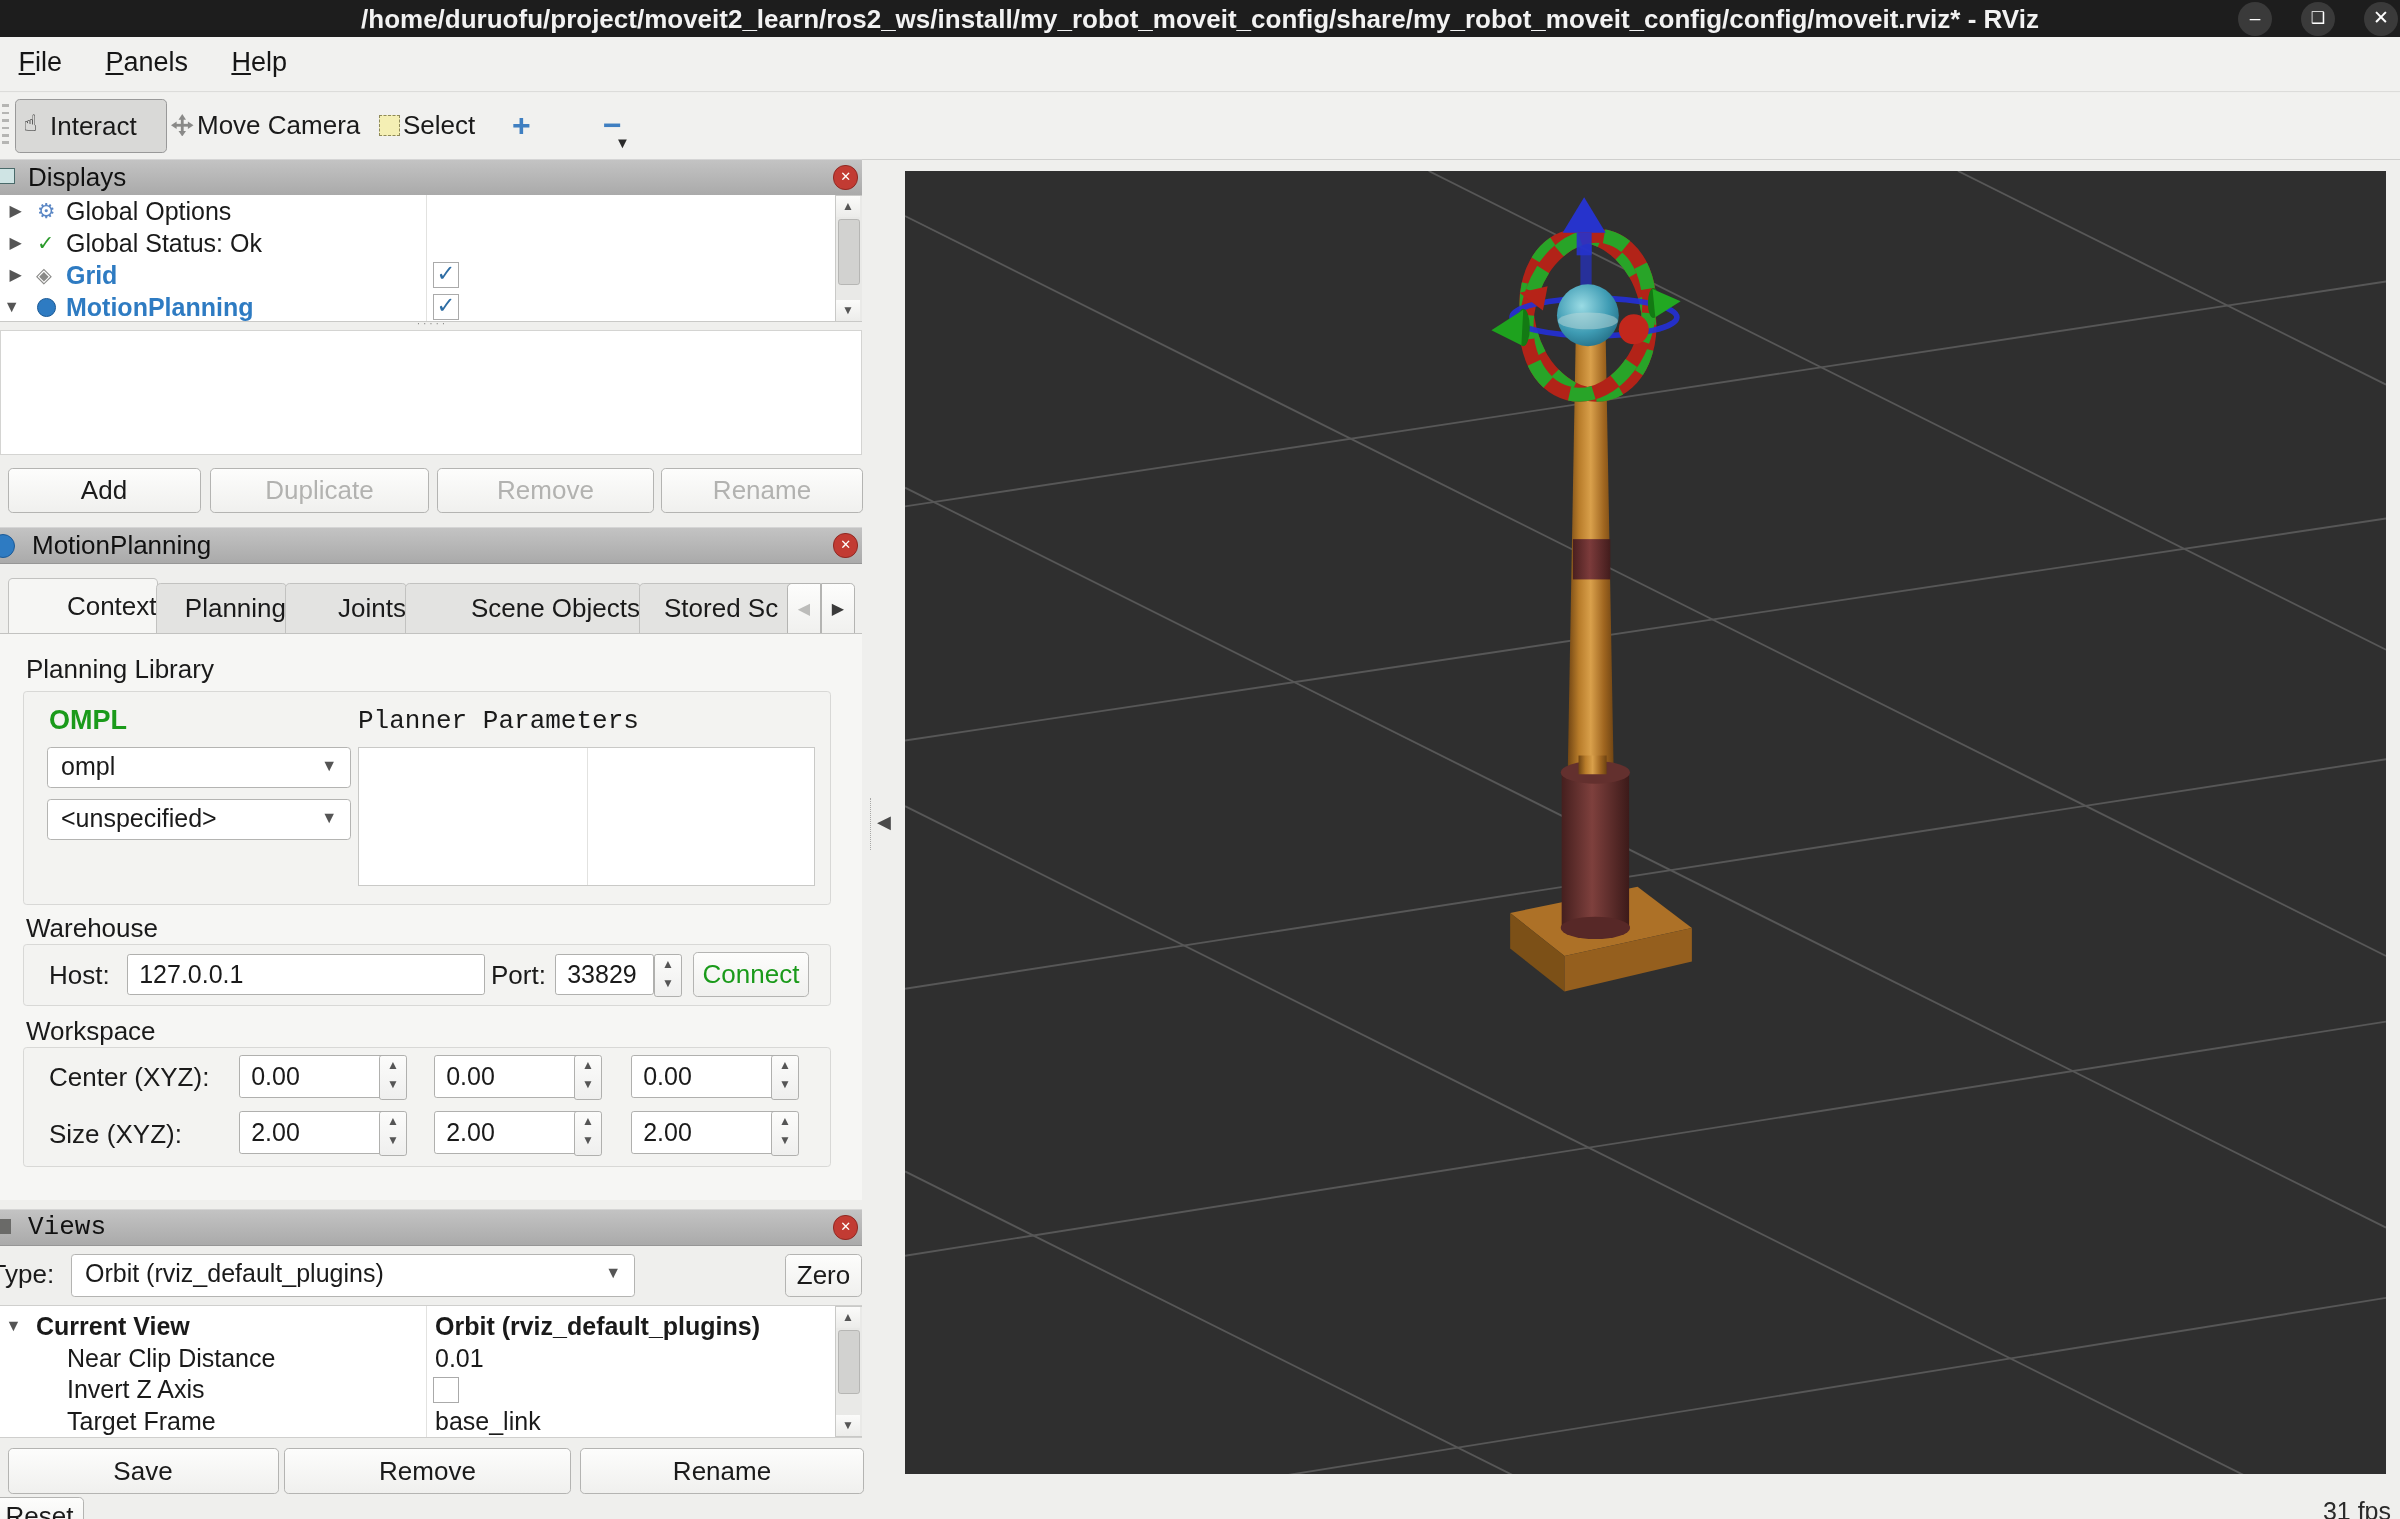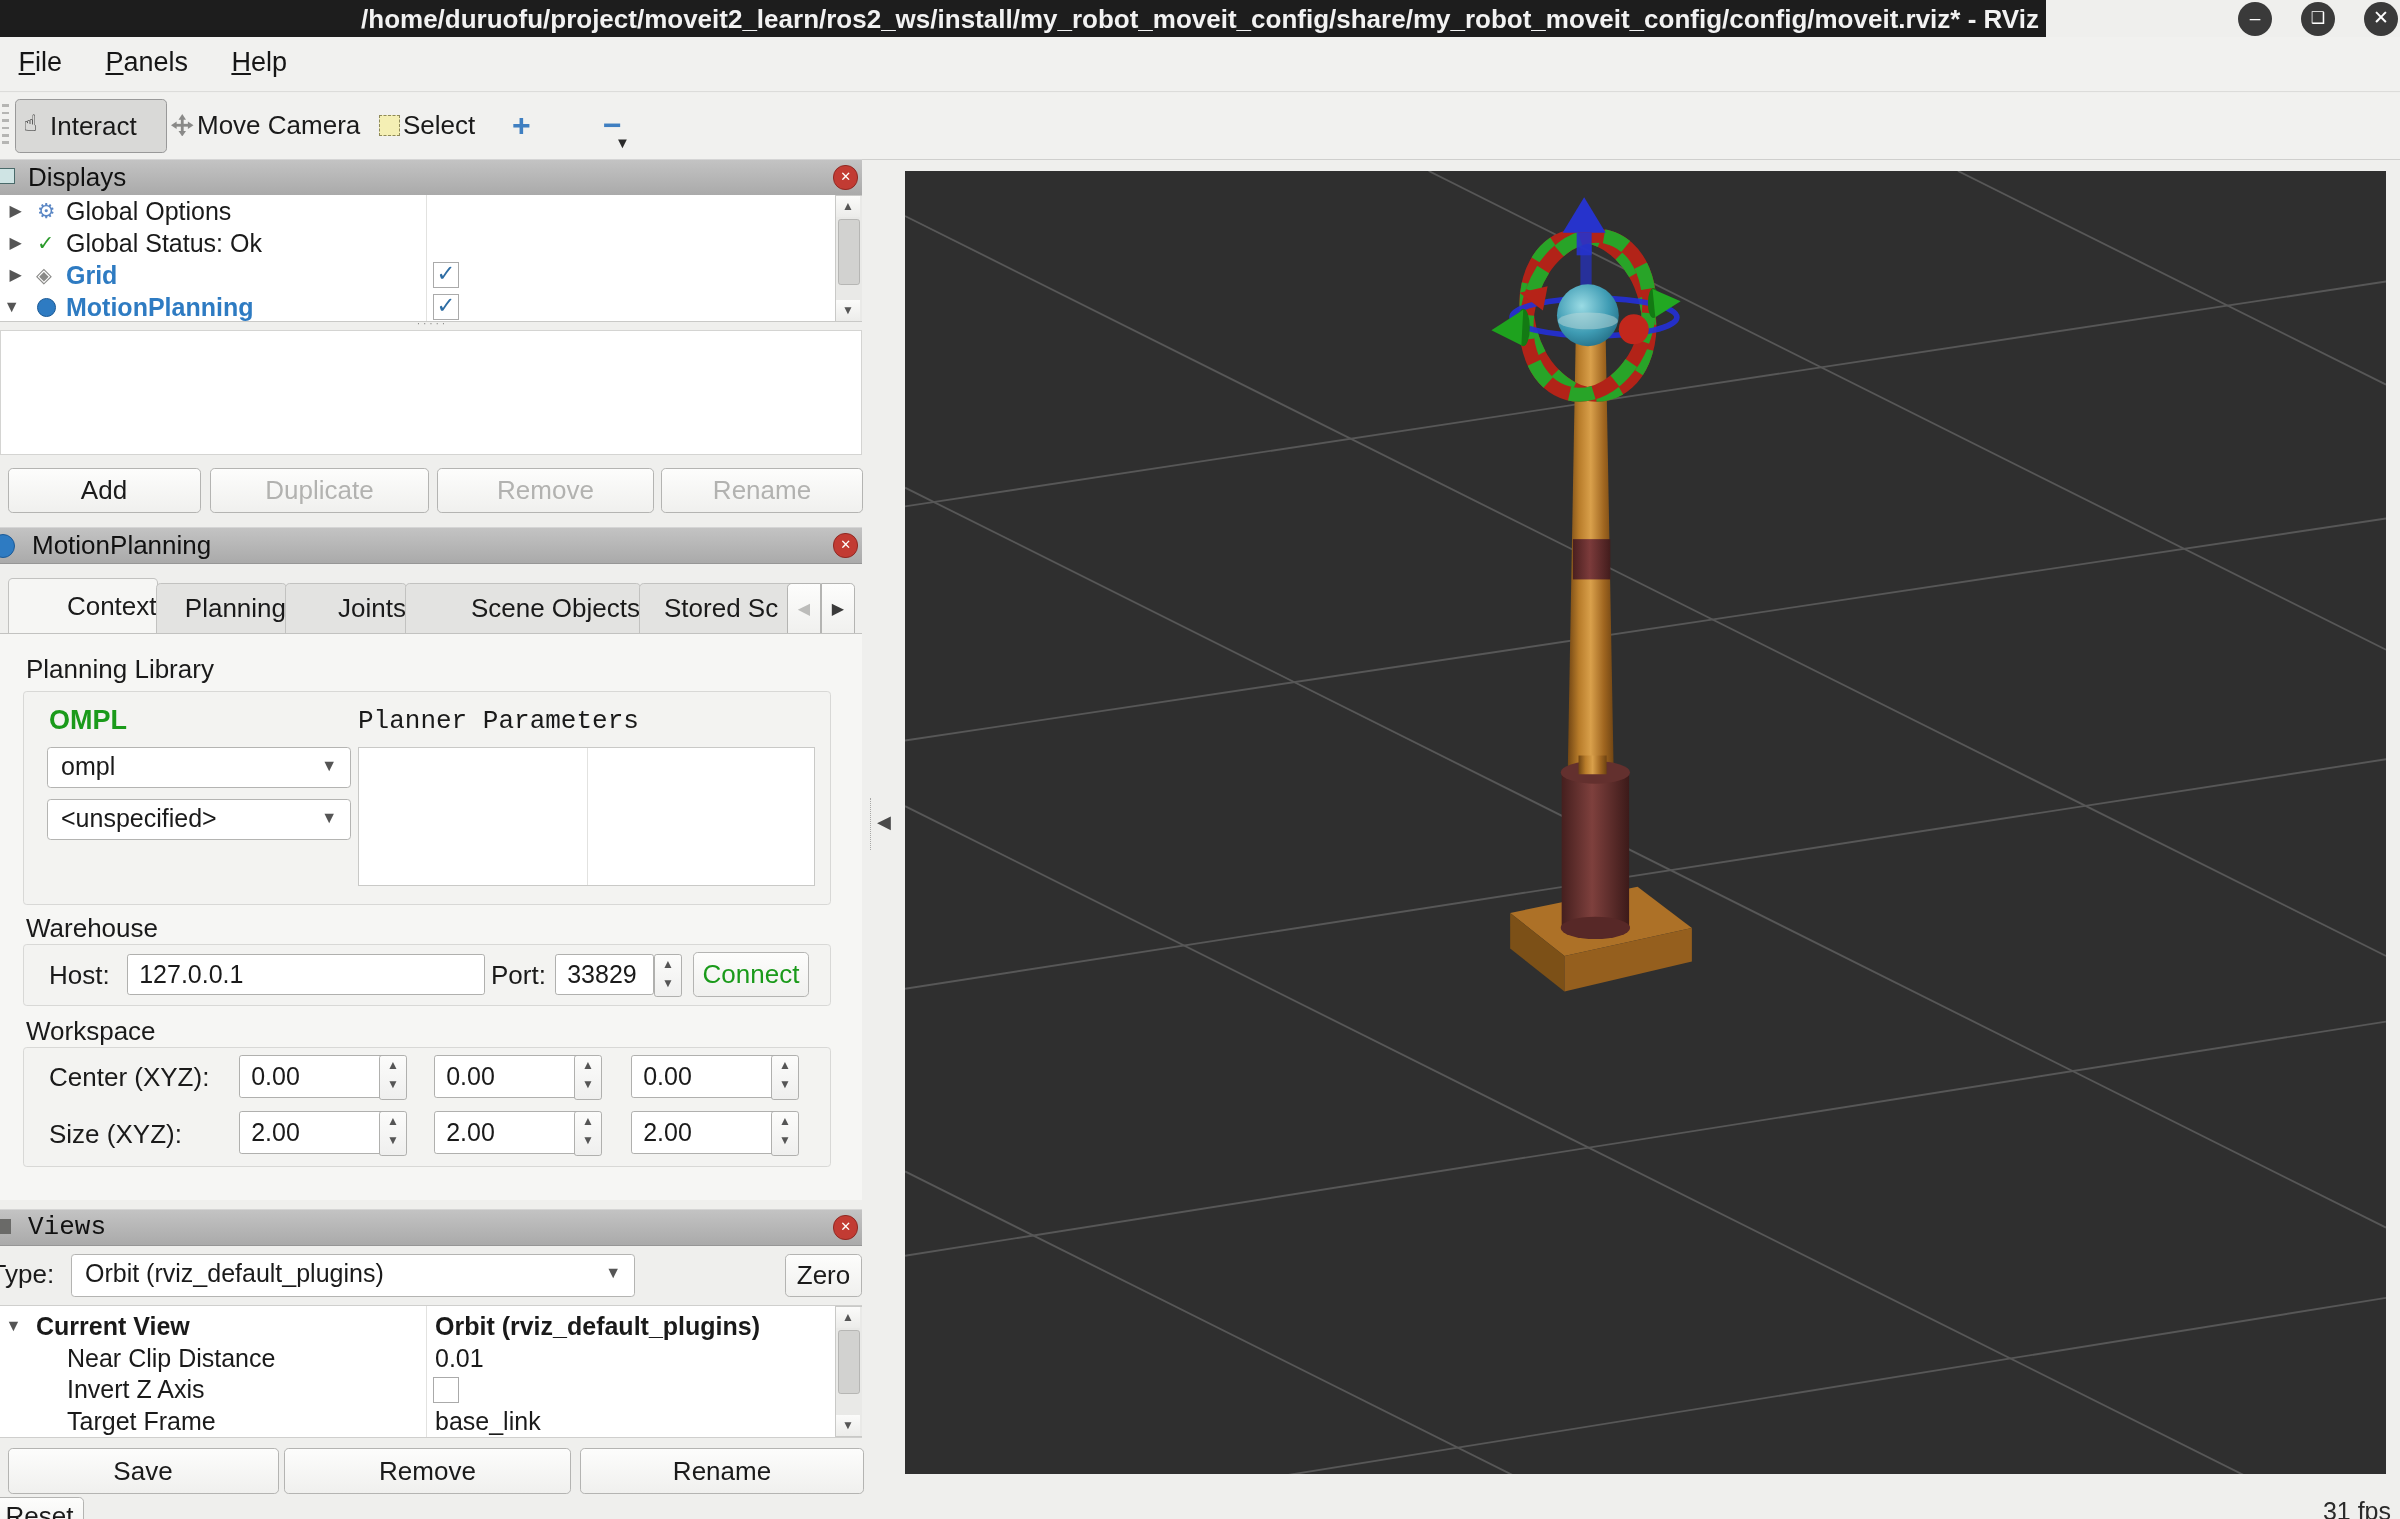--- a/index.html
+++ b/index.html
@@ -1,18 +1,18 @@
 <!DOCTYPE html>
 <html style="font-size:15px"><head>
 <meta charset="utf-8">
 <style>
   html,body{margin:0;padding:0;background:#efefed;width:2400px;height:1520px;overflow:hidden;
     font-family:"Liberation Sans","DejaVu Sans",sans-serif;-webkit-font-smoothing:antialiased;}
   .abs{position:absolute;}
-  .titlebar{left:0;top:0;width:2046px;height:37px;background:#1d1d1d;}
+  .titlebar{left:0;top:0;width:2400px;height:37px;background:#1d1d1d;}
   .titletext{left:0;top:3.7px;width:2400px;text-align:center;color:#f2f2f2;font-size:26px;font-weight:bold;}
   .winbtn{width:34px;height:34px;border-radius:17px;background:#3a3a3a;color:#fff;text-align:center;
     line-height:32px;font-size:19px;top:1.9px;}
   .menubar{left:0;top:37px;width:2400px;height:54px;background:#f1f1ef;border-bottom:0.9px solid #dcdcda;}
   .menuitem{display:inline-block;font-size:27px;color:#161616;margin:10.3px 0 0 0;padding:0 5.6px;}
   .menuitem::first-letter{text-decoration:underline;}
   .toolbar{left:0;top:93px;width:2400px;height:66px;background:#f1f1ef;border-bottom:0.9px solid #cfcfcd;}
   .toolbtn{height:52px;top:5.6px;font-size:26px;color:#1a1a1a;line-height:52px;white-space:nowrap;}
   .toolactive{background:#d9d9d7;border:0.9px solid #999;border-radius:4.7px;}
   .panelhdr{width:862px;height:35px;background:linear-gradient(#c3c3c3,#aaa);border-top:0.9px solid #d5d5d5;

